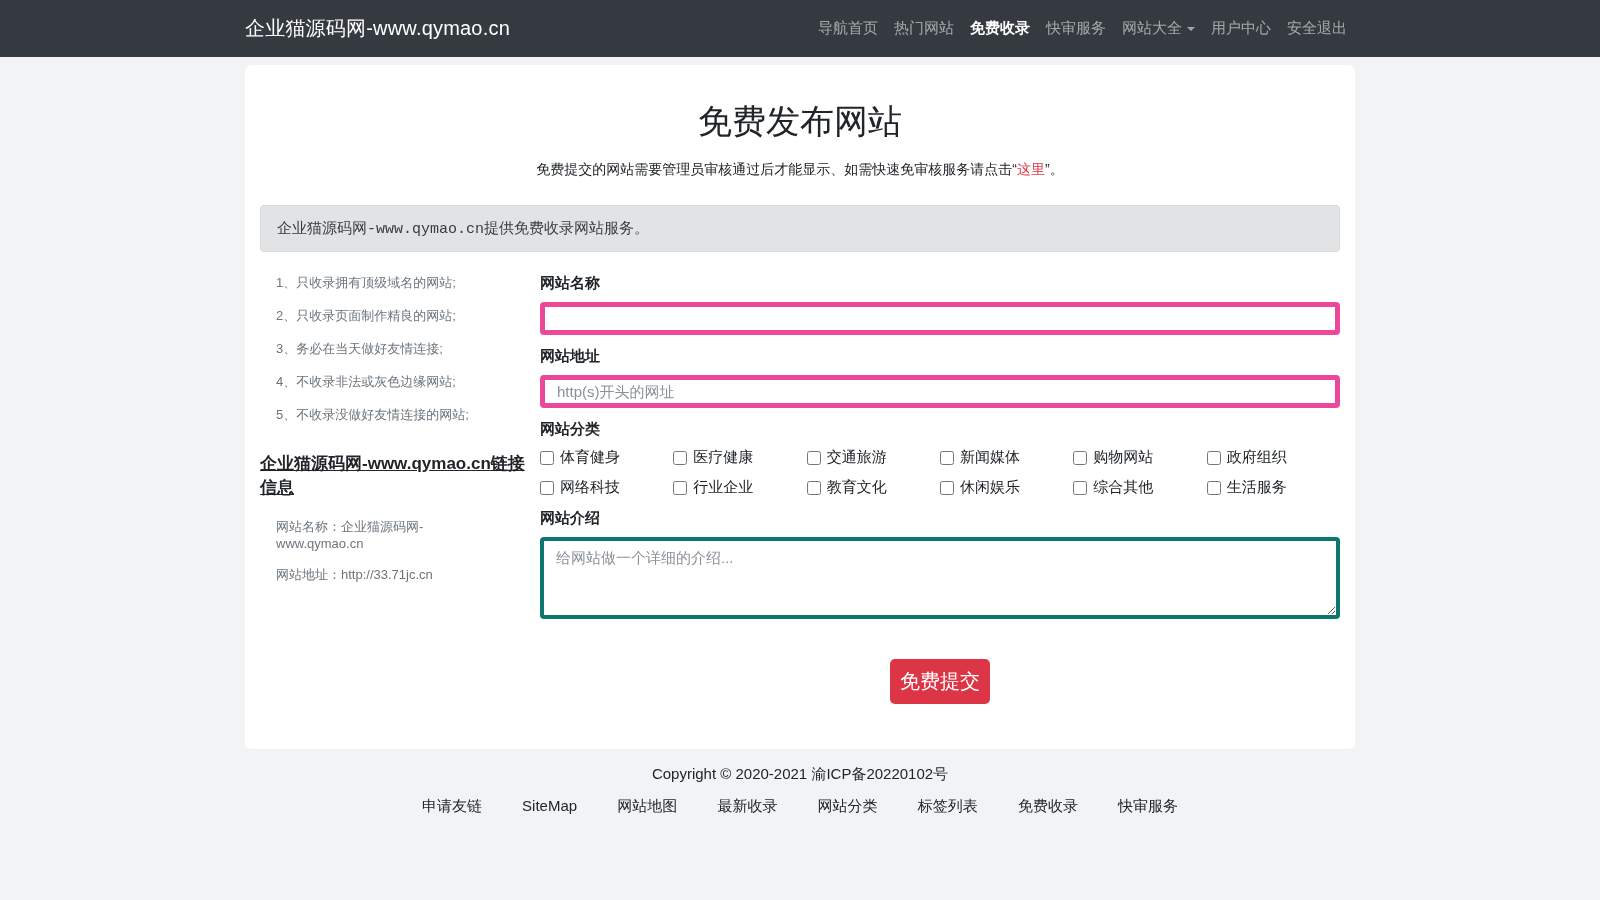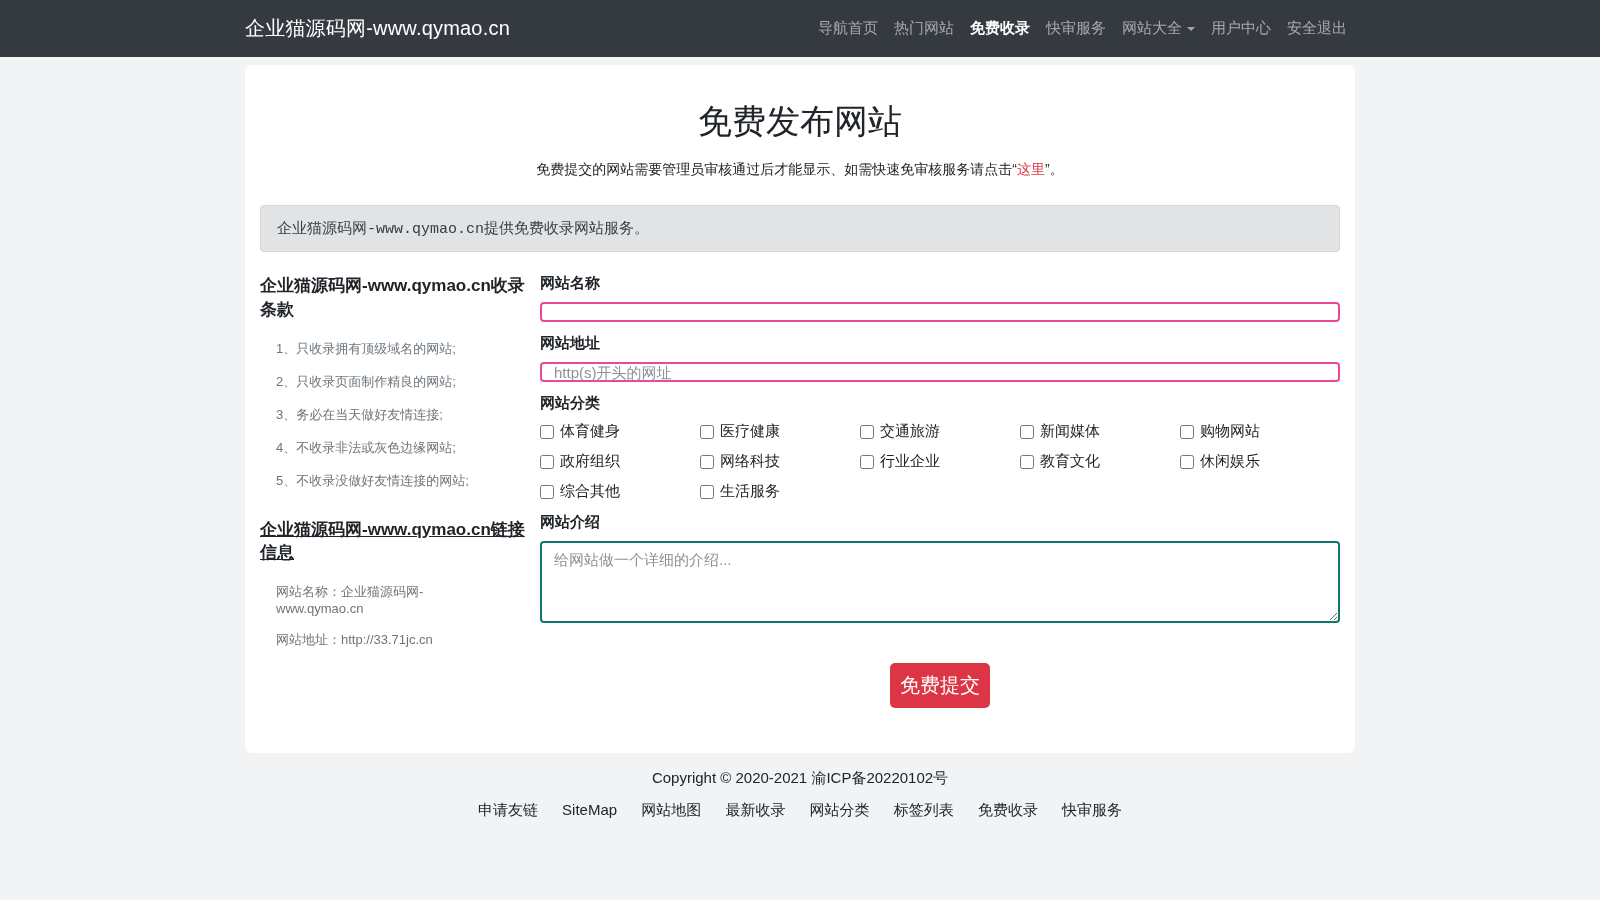--- a/index.html
+++ b/index.html
@@ -92,65 +92,65 @@
   .form-group { margin-bottom: 12px; }
   .form-label {
     display: block;
     font-size: 15px;
     font-weight: 700;
     margin-bottom: 9px;
     color: #212529;
   }
   .text-input {
     width: 100%;
-    height: 20px;
+    height: 33px;
     padding: 4px 12px;
     font-size: 15px;
     font-family: "Liberation Sans", "DejaVu Sans", sans-serif;
     color: #495057;
-    border: 2px solid #ec4899;
+    border: 5px solid #ec4899;
     border-radius: 4px;
     outline: none;
   }
   .text-input::placeholder, textarea::placeholder { color: #8a9199; }
   .chk-grid {
     display: grid;
-    grid-template-columns: repeat(5, 1fr);
+    grid-template-columns: repeat(6, 1fr);
     row-gap: 11px;
   }
   .chk { display: flex; align-items: center; font-size: 15px; cursor: pointer; }
   .chk input { width: 14px; height: 14px; margin: 0 6px 0 0; }
   .intro-textarea {
     width: 100%;
     height: 82px;
     padding: 8px 12px;
     font-size: 15px;
     font-family: "Liberation Sans", "DejaVu Sans", sans-serif;
     color: #495057;
-    border: 2px solid #0f766e;
+    border: 4px solid #0f766e;
     border-radius: 4px;
     resize: vertical;
     outline: none;
   }
   .submit-row { text-align: center; margin-top: 36px; }
   .submit-btn {
     background: #dc3545;
     color: #ffffff;
     border: none;
     border-radius: 5px;
     font-size: 20px;
     padding: 9px 10px;
     cursor: pointer;
     font-family: "Liberation Sans", "DejaVu Sans", sans-serif;
   }
 
   
   .footer { text-align: center; padding: 16px 0 30px; font-size: 15px; }
   .footer p { margin: 0 0 13px; }
-  .footer a { color: #212529; text-decoration: none; margin: 0 10px; }
+  .footer a { color: #212529; text-decoration: none; margin: 0 18px; }
 </style>
 </head>
 <body>
 
 <nav class="navbar">
   <div class="container">
     <a class="brand" href="#">企业猫源码网-www.qymao.cn</a>
     <div class="nav">
       <a href="#">导航首页</a>
       <a href="#">热门网站</a>
@@ -167,21 +167,20 @@
   <h1 class="page-title">免费发布网站</h1>
   <p class="page-subtitle">
     <span>免费提交的网站需要管理员审核通过后才能显示、如需快速免审核服务请点击“</span><a href="#">这里</a><span>”。</span>
   </p>
 
   <div class="alert">企业猫源码网-www.qymao.cn提供免费收录网站服务。</div>
 
   <div class="row">
 
     <aside class="sidebar">
-      <h5>企业猫源码网-www.qymao.cn收录条款</h5>
       <p class="term">1、只收录拥有顶级域名的网站;</p>
       <p class="term">2、只收录页面制作精良的网站;</p>
       <p class="term">3、务必在当天做好友情连接;</p>
       <p class="term">4、不收录非法或灰色边缘网站;</p>
       <p class="term">5、不收录没做好友情连接的网站;</p>
 
       <h5 class="section-2">企业猫源码网-www.qymao.cn链接信息</h5>
       <p class="info">
         <span>网站名称：</span><span>企业猫源码网-www.qymao.cn</span>
       </p>

